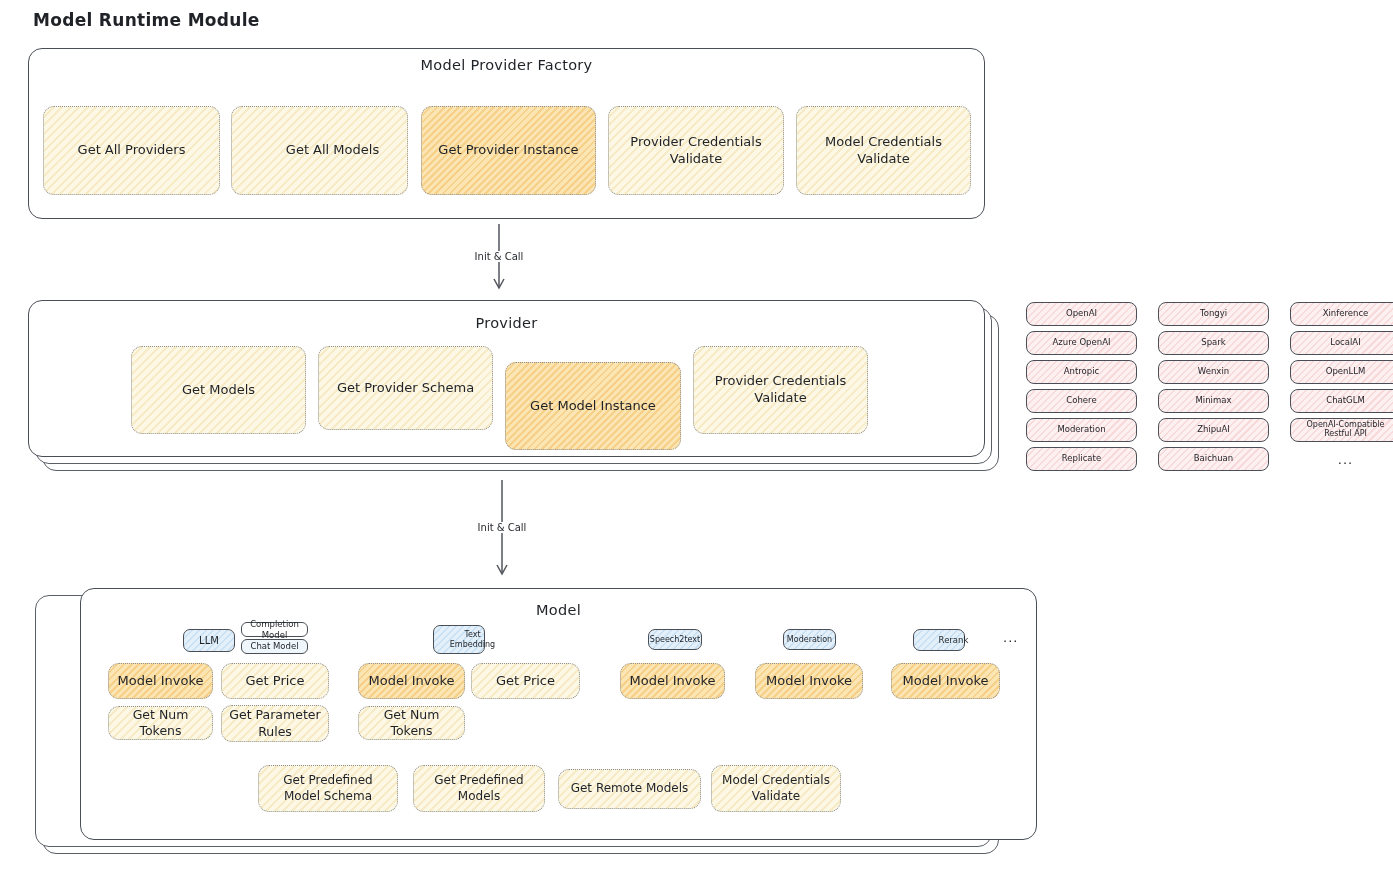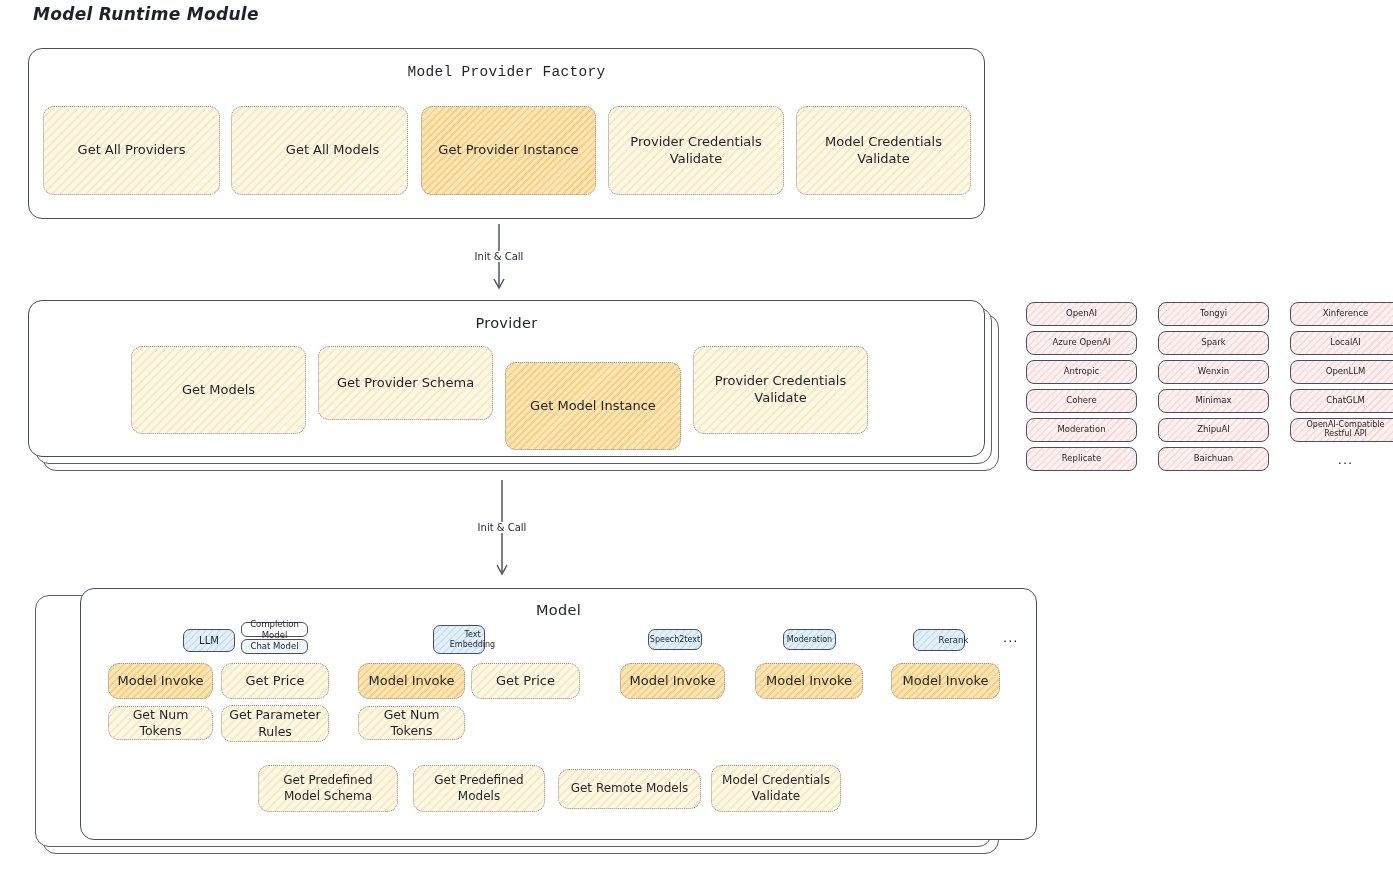--- a/index.html
+++ b/index.html
@@ -1,21 +1,21 @@
 <!DOCTYPE html>
 <html><head>
 <meta charset="utf-8">
 <style>
   html,body{margin:0;padding:0;background:#ffffff;}
   body{
     width:1393px;height:880px;position:relative;overflow:hidden;
     font-family:"DejaVu Sans", sans-serif;color:#1f2227;
   }
   .page-title{
-    position:absolute;left:33px;top:4px;font-size:17px;font-weight:600;letter-spacing:.3px;font-style:italic;
+    position:absolute;left:33px;top:10px;font-size:17px;font-weight:600;letter-spacing:.3px;
   }
   
   .card{
     position:absolute;background:#fff;border:1.6px solid #4a4f57;border-radius:14px;box-sizing:border-box;
   }
   .stack-layer{
     position:absolute;background:#fff;border:1.4px solid #5a5f66;border-radius:14px;box-sizing:border-box;
   }
   .section-title{
     position:absolute;left:0;width:100%;text-align:center;font-size:14.5px;letter-spacing:.3px;
@@ -72,42 +72,42 @@
     font-size:10px;padding:0 4px;white-space:nowrap;
   }
   .small-font{font-size:12px;}
 </style>
 </head>
 <body>
 
 <div class="page-title">Model Runtime Module</div>
 
 <div class="card" style="left:28px;top:48px;width:957px;height:171px;">
-  <div class="section-title" style="top:15px;font-family:Liberation Mono, monospace;">Model Provider Factory</div>
+  <div class="section-title" style="top:8px;">Model Provider Factory</div>
   <div class="ybox" style="left:14px;top:57px;width:177px;height:89px;">Get All Providers</div>
   <div class="ybox" style="left:202px;top:57px;width:177px;height:89px;padding-left:32px;">Get All Models</div>
   <div class="ybox hl" style="left:392px;top:57px;width:175px;height:89px;">Get Provider Instance</div>
   <div class="ybox" style="left:579px;top:57px;width:176px;height:89px;">Provider Credentials Validate</div>
   <div class="ybox" style="left:767px;top:57px;width:175px;height:89px;">Model Credentials Validate</div>
 </div>
 
 <div class="arrow" style="left:491px;top:224px;">
   <svg width="16" height="72">
     <line x1="8" y1="0" x2="8" y2="63" stroke="#50555c" stroke-width="1.5"></line>
     <path d="M3 55 L8 64 L13 55" fill="none" stroke="#50555c" stroke-width="1.5"></path>
   </svg>
 </div>
 <div class="arrow-label" style="left:499px;top:251px;">Init &amp; Call</div>
 
 <div class="stack-layer" style="left:42px;top:314px;width:957px;height:157px;"></div>
 <div class="stack-layer" style="left:35px;top:307px;width:957px;height:157px;"></div>
 <div class="card" style="left:28px;top:300px;width:957px;height:157px;">
   <div class="section-title" style="top:14px;">Provider</div>
   <div class="ybox" style="left:102px;top:45px;width:175px;height:88px;">Get Models</div>
-  <div class="ybox" style="left:289px;top:45px;width:175px;height:74px;">Get Provider Schema</div>
+  <div class="ybox" style="left:289px;top:45px;width:175px;height:84px;">Get Provider Schema</div>
   <div class="ybox hl" style="left:476px;top:61px;width:176px;height:88px;">Get Model Instance</div>
   <div class="ybox" style="left:664px;top:45px;width:175px;height:88px;">Provider Credentials Validate</div>
 </div>
 
 <div class="pink-grid">
   <div class="pinkbox">OpenAI</div>
   <div class="pinkbox">Tongyi</div>
   <div class="pinkbox">Xinference</div>
   <div class="pinkbox">Azure OpenAI</div>
   <div class="pinkbox">Spark</div>

